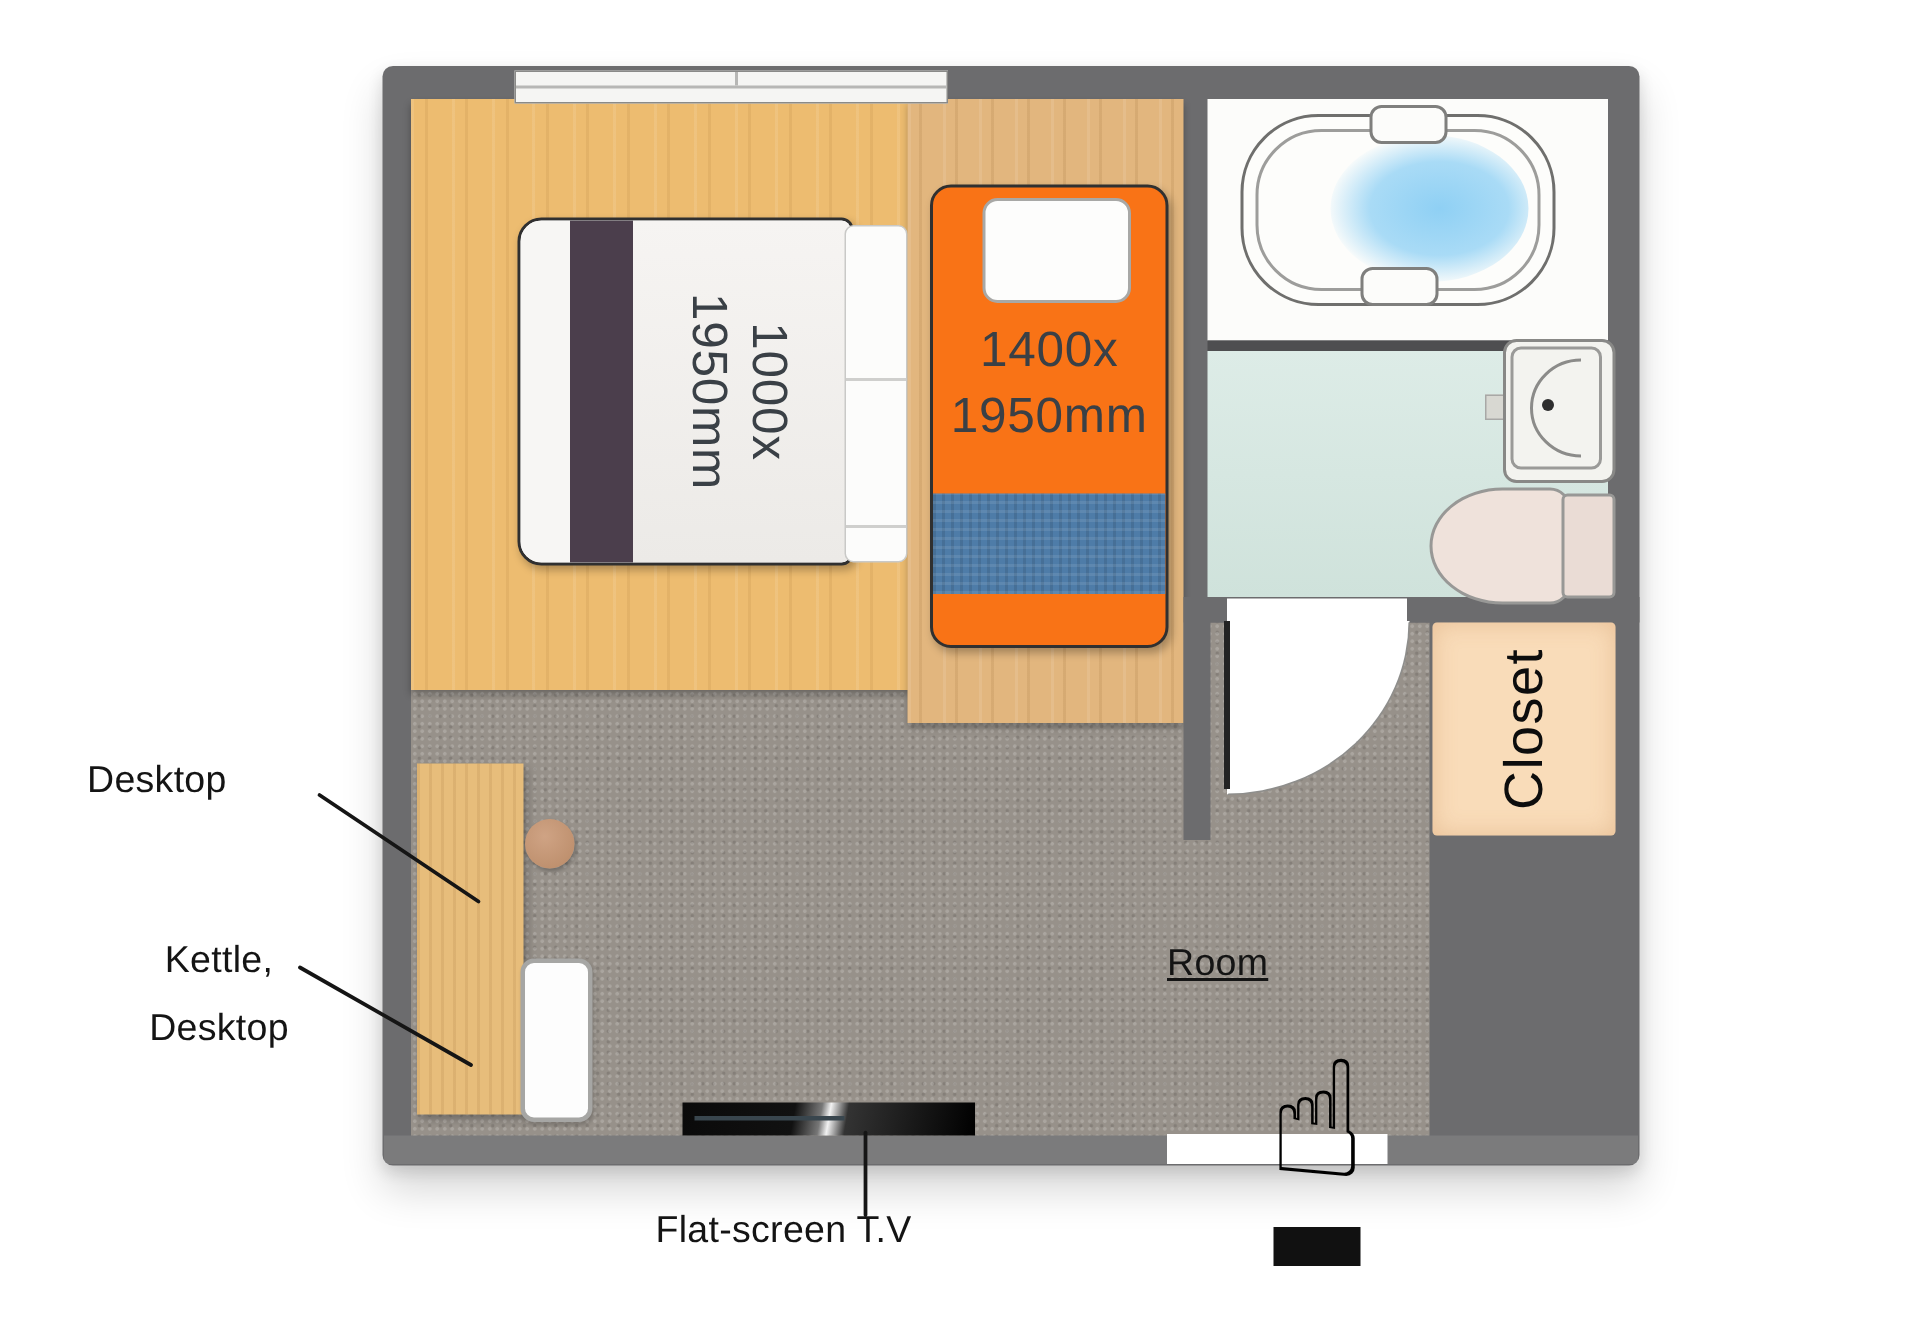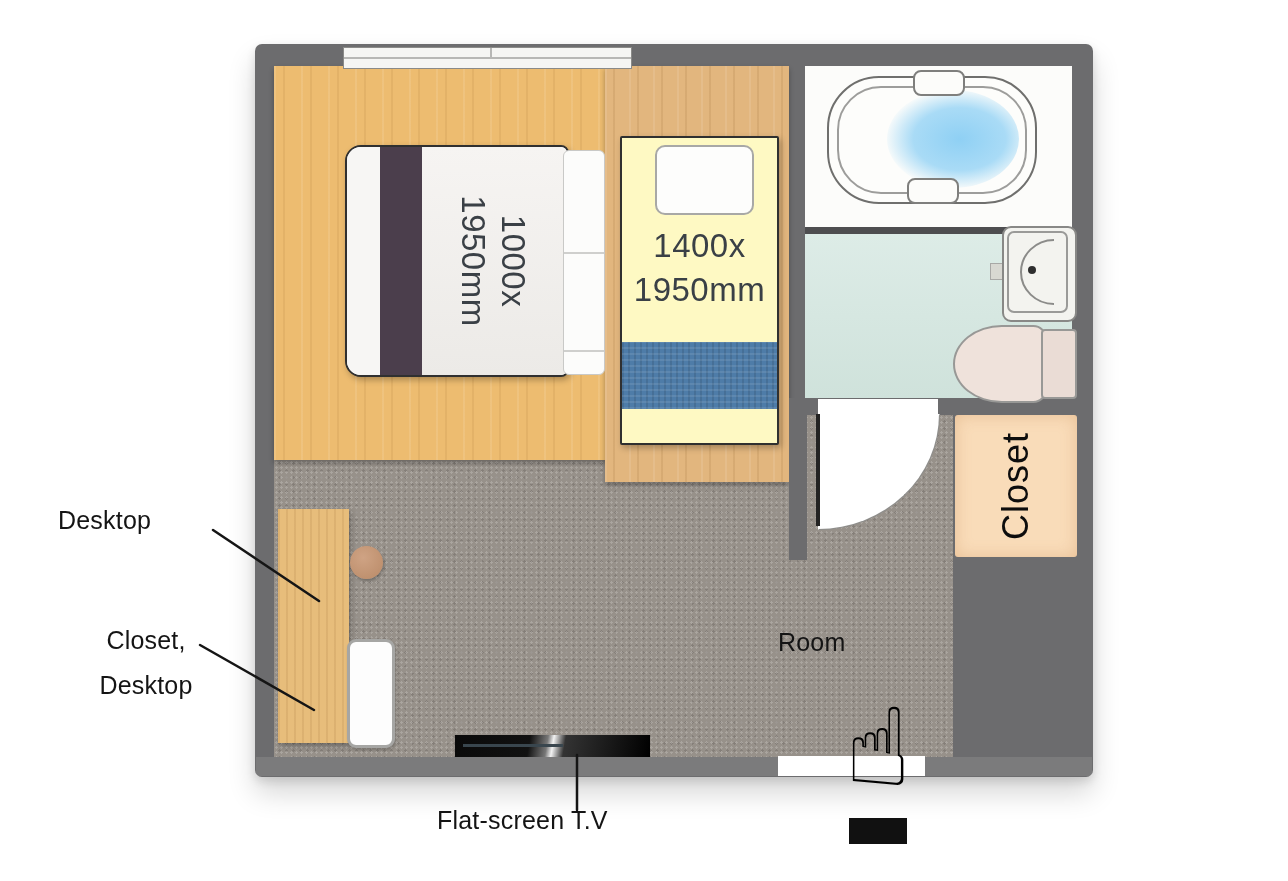--- a/index.html
+++ b/index.html
@@ -54,22 +54,22 @@
   .bed-double .sheet{left:0;top:0;width:33px;height:100%;background:#f7f6f4;}
   .bed-double .headband{left:33px;top:0;width:42px;height:100%;background:#4b3e4c;}
   .bed-double .duvet{left:75px;top:0;right:0;height:100%;
     background:linear-gradient(180deg,#f6f4f2,#eceae7);}
   .bed-double-label{left:146px;top:114px;transform:translate(-50%,-50%) rotate(90deg);
     text-align:center;line-height:40px;font-size:33px;color:#3a4046;letter-spacing:.5px;white-space:nowrap;}
   .pillow-strip{left:563px;top:150px;width:40px;height:223px;background:#fcfcfb;
     border:1px solid #c9c9c7;border-radius:6px;}
   .pillow-strip .gap1{left:0;top:101px;width:100%;height:2px;background:#cfcfcd;}
   .pillow-strip .gap2{left:0;top:199px;width:100%;height:2px;background:#cfcfcd;}
-  .bed-single{left:620px;top:123px;width:155px;height:305px;border:2px solid #303030;border-radius:2px;
-    background:#fef9c3;overflow:hidden;box-shadow:2px 3px 6px rgba(0,0,0,.28);margin-top:13px;}
+  .bed-single{left:620px;top:123px;width:155px;height:305px;border:2px solid #303030;border-radius:14px;
+    background:#f97316;overflow:hidden;box-shadow:2px 3px 6px rgba(0,0,0,.28);}
   .bed-single .pillow{left:33px;top:7px;width:95px;height:66px;border:2px solid #a8a8a6;
     border-radius:10px;background:#fdfdfc;}
   .bed-single-label{left:0;top:86px;width:100%;text-align:center;line-height:44px;
     font-size:33px;color:#3a4046;letter-spacing:.5px;}
   .bed-single .blanket{left:0;top:204px;width:100%;height:67px;background-color:#4e7ca8;
     background-image:repeating-linear-gradient(0deg, rgba(255,255,255,.09) 0 2px, transparent 2px 6px),
                      repeating-linear-gradient(90deg, rgba(0,0,0,.10) 0 2px, transparent 2px 6px);}
 
   
   .tub{left:827px;top:76px;width:206px;height:124px;border:2px solid #6f6f6d;border-radius:52px;
@@ -100,21 +100,21 @@
     border:3px solid #a6a6a4;border-radius:9px;box-shadow:1px 2px 3px rgba(0,0,0,.2);}
   .tv{left:455px;top:735px;width:195px;height:22px;
     background:linear-gradient(100deg,#0a0a0a 0%,#111 38%,#777 47%,#f2f2f2 50%,#333 56%,#000 100%);}
   .tv .screen-line{left:8px;top:9px;width:100px;height:3px;background:#39464e;}
 
   
   .lbl{color:#141414;font-size:25px;letter-spacing:.2px;}
   .desktop-label{left:58px;top:506px;}
   .kettle-label{left:80px;top:618px;width:132px;text-align:center;line-height:45px;}
   .tv-label{left:437px;top:806px;text-align:right;}
-  .entrance-label{left:778px;top:620px;line-height:44px;}
+  .entrance-label{left:778px;top:620px;line-height:44px;text-decoration:underline;}
   .hand-icon{left:826px;top:694px;width:104px;text-align:center;font-size:108px;line-height:1;
     color:#000;font-family:"DejaVu Sans", sans-serif;}
   .hand-base{left:849px;top:818px;width:58px;height:26px;background:#111;}
   .pointer-svg{left:0;top:0;width:1288px;height:881px;pointer-events:none;}
 </style>
 </head>
 <body>
 
 <div class="stage">
 
@@ -184,21 +184,21 @@
 
   <div class="abs desk"></div>
   <div class="abs stool"></div>
   <div class="abs fridge-chair"></div>
   <div class="abs tv">
     <div class="abs screen-line"></div>
   </div>
 
   <div class="abs lbl desktop-label">Desktop</div>
   <div class="abs lbl kettle-label">
-    <span style="display:block">Closet,</span>
+    <span style="display:block">Kettle,</span>
     <span style="display:block">Desktop</span>
   </div>
   <div class="abs lbl tv-label">Flat-screen T.V</div>
   <div class="abs lbl entrance-label">
     <span style="display:block">Room</span>
   </div>
   <div class="abs hand-base"></div>
   <div class="abs hand-icon">☝</div>
 
   <svg class="abs pointer-svg">

